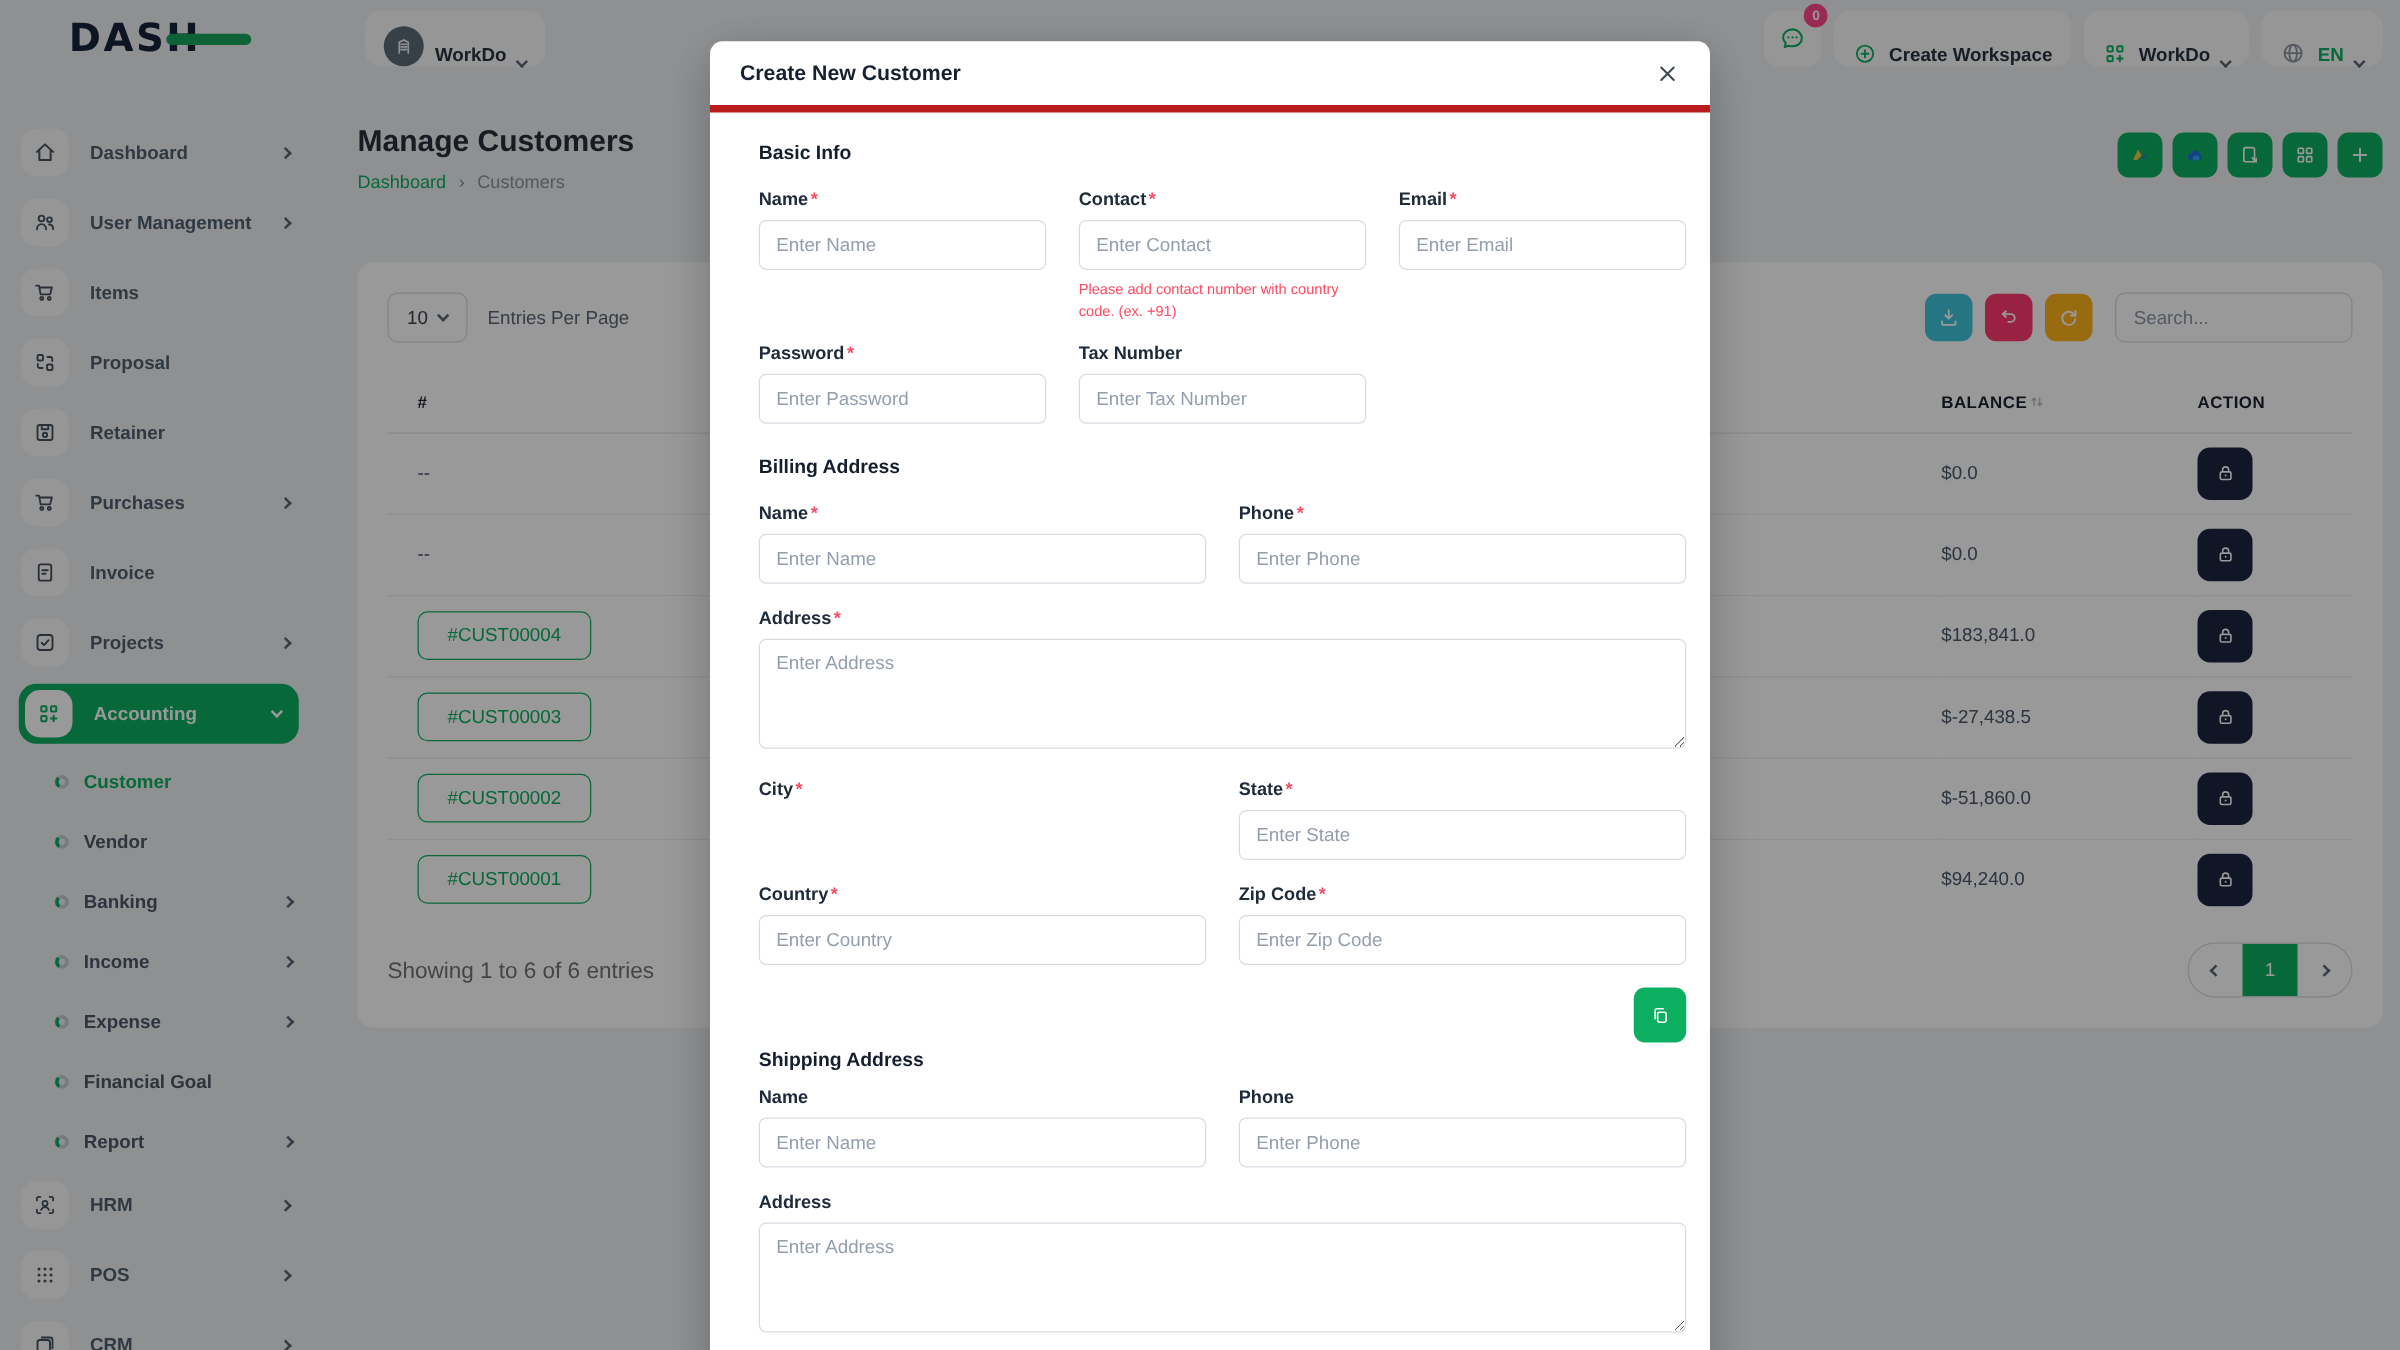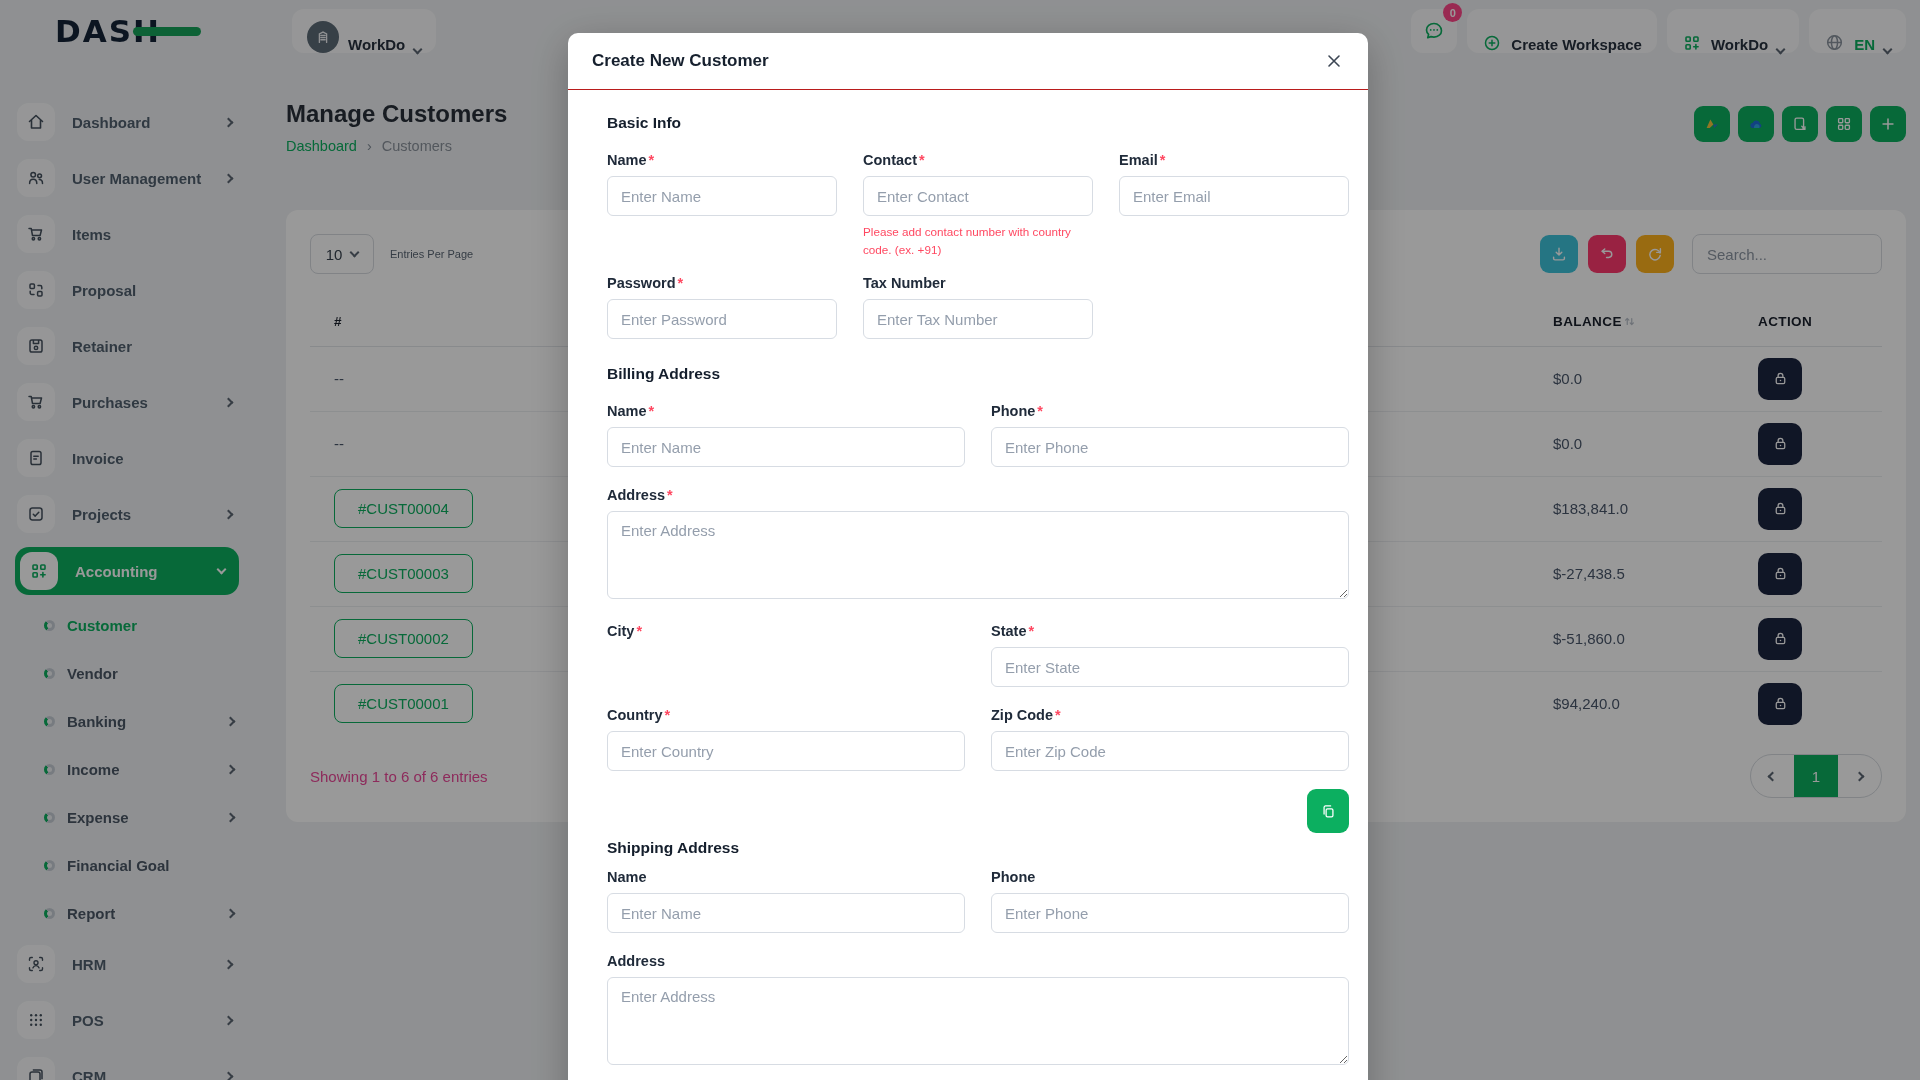--- a/index.html
+++ b/index.html
@@ -46,48 +46,48 @@
   .breadcrumb { margin-top:10px; font-size:14.5px; display:flex; align-items:center; gap:10px; }
   .bc-root { color:#0CAF60; cursor:pointer; }
   .bc-sep { color:#828c98; }
   .bc-cur { color:#8a929c; }
   .head-actions { display:flex; gap:8px; margin-top:6px; }
   .gbtn { width:36px; height:36px; border-radius:9px; background:#0CAF60; display:flex; align-items:center; justify-content:center; color:#fff; cursor:pointer; border:none; }
 
   .card { margin-top:56px; background:#fff; border-radius:12px; padding:24px; height:612px; }
   .toolbar { display:flex; align-items:center; }
   .select-box { width:64px; height:40px; border:1px solid #d7dbe0; border-radius:8px; display:flex; align-items:center; justify-content:center; gap:9px; font-size:15px; color:#39434f; cursor:pointer; background:#fff; }
-  .entries-label { margin-left:16px; font-size:11px; color:#5b6775; }
+  .entries-label { margin-left:16px; font-size:15px; color:#5b6775; }
   .toolbar-right { margin-left:auto; display:flex; align-items:center; gap:10px; }
   .tbtn { width:38px; height:38px; border-radius:9px; border:none; display:flex; align-items:center; justify-content:center; color:#fff; cursor:pointer; }
   .tbtn.teal { background:#3EC3DA; } .tbtn.crimson { background:#FF3A6E; } .tbtn.amber { background:#FFB21D; }
   .search-input { margin-left:8px; width:190px; height:40px; border:1px solid #d7dbe0; border-radius:8px; padding:0 14px; font-size:15px; color:#39434f; background:#fff; }
   .search-input::placeholder { color:#8d97a3; }
 
   table.grid { width:100%; border-collapse:collapse; margin-top:24px; }
   .grid th { text-align:left; font-size:13.5px; letter-spacing:.4px; color:#1a202c; font-weight:700; height:48px; border-bottom:1px solid #e3e6ea; }
   .grid td { height:65px; border-bottom:1px solid #eceef1; font-size:15px; color:#4a576b; }
   .col-idx { width:1243px; padding-left:24px; }
   .col-bal { width:205px; }
   .th-bal-in { display:flex; align-items:center; justify-content:flex-start; padding-right:28px; color:inherit; }
   .sort-ic { color:#b8bfc8; }
   .cust-badge { display:inline-block; border:1.5px solid #0CAF60; color:#0CAF60; border-radius:8px; padding:10px 23px; font-size:15px; cursor:pointer; background:transparent; }
   .dashes { color:#5a6474; }
   .lock-btn { width:44px; height:42px; border-radius:10px; background:#1C2540; border:none; color:#fff; display:flex; align-items:center; justify-content:center; cursor:pointer; }
 
   .card-foot { display:flex; align-items:center; justify-content:space-between; margin-top:18px; }
-  .showing { font-size:15px; color:#ec4899; }
+  .showing { font-size:18px; color:#737373; }
   .pager { display:flex; align-items:stretch; height:44px; border:1px solid #d7dbe0; border-radius:22px; overflow:hidden; background:#fff; }
   .pg-btn { width:43px; display:flex; align-items:center; justify-content:center; cursor:pointer; background:transparent; border:none; }
   .pg-cur { width:44px; display:flex; align-items:center; justify-content:center; background:#0CAF60; color:#fff; font-size:15px; cursor:pointer; border:none; }
 
   
   .backdrop { position:fixed; inset:0; background:rgba(0,0,0,0.40); z-index:50; }
   .modal { position:fixed; left:568px; top:33px; width:800px; height:1130px; background:#fff; border-radius:10px; z-index:60; box-shadow:0 10px 40px rgba(0,0,0,.25); }
-  .modal-head { height:57px; display:flex; align-items:center; justify-content:space-between; padding:0 24px; border-bottom:1px solid #b91c1c; }
+  .modal-head { height:57px; display:flex; align-items:center; justify-content:space-between; padding:0 24px; border-bottom:6px solid #b91c1c; }
   .modal-title { font-size:17px; font-weight:700; color:#16202e; }
   .close-x { background:none; border:none; color:#3c4654; cursor:pointer; display:flex; }
   .modal-body { padding:24px 19px 0 19px;margin-left:20px; }
   .sec-head { font-size:15.5px; font-weight:700; color:#141e2c; }
   .grid3 { display:grid; grid-template-columns:repeat(3,1fr); column-gap:26px; }
   .grid2 { display:grid; grid-template-columns:repeat(2,1fr); column-gap:26px; }
   .field { margin-top:20px; }
   .flabel { font-size:14.5px; font-weight:600; color:#202b3a; margin-bottom:8px; }
   .req { color:#FF4861; margin-left:2px; }
   .tinput { width:100%; height:40px; border:1px solid #d7dce3; border-radius:6px; padding:0 13px; font-size:15px; color:#2b3546; background:#fff; font-family:inherit; }

